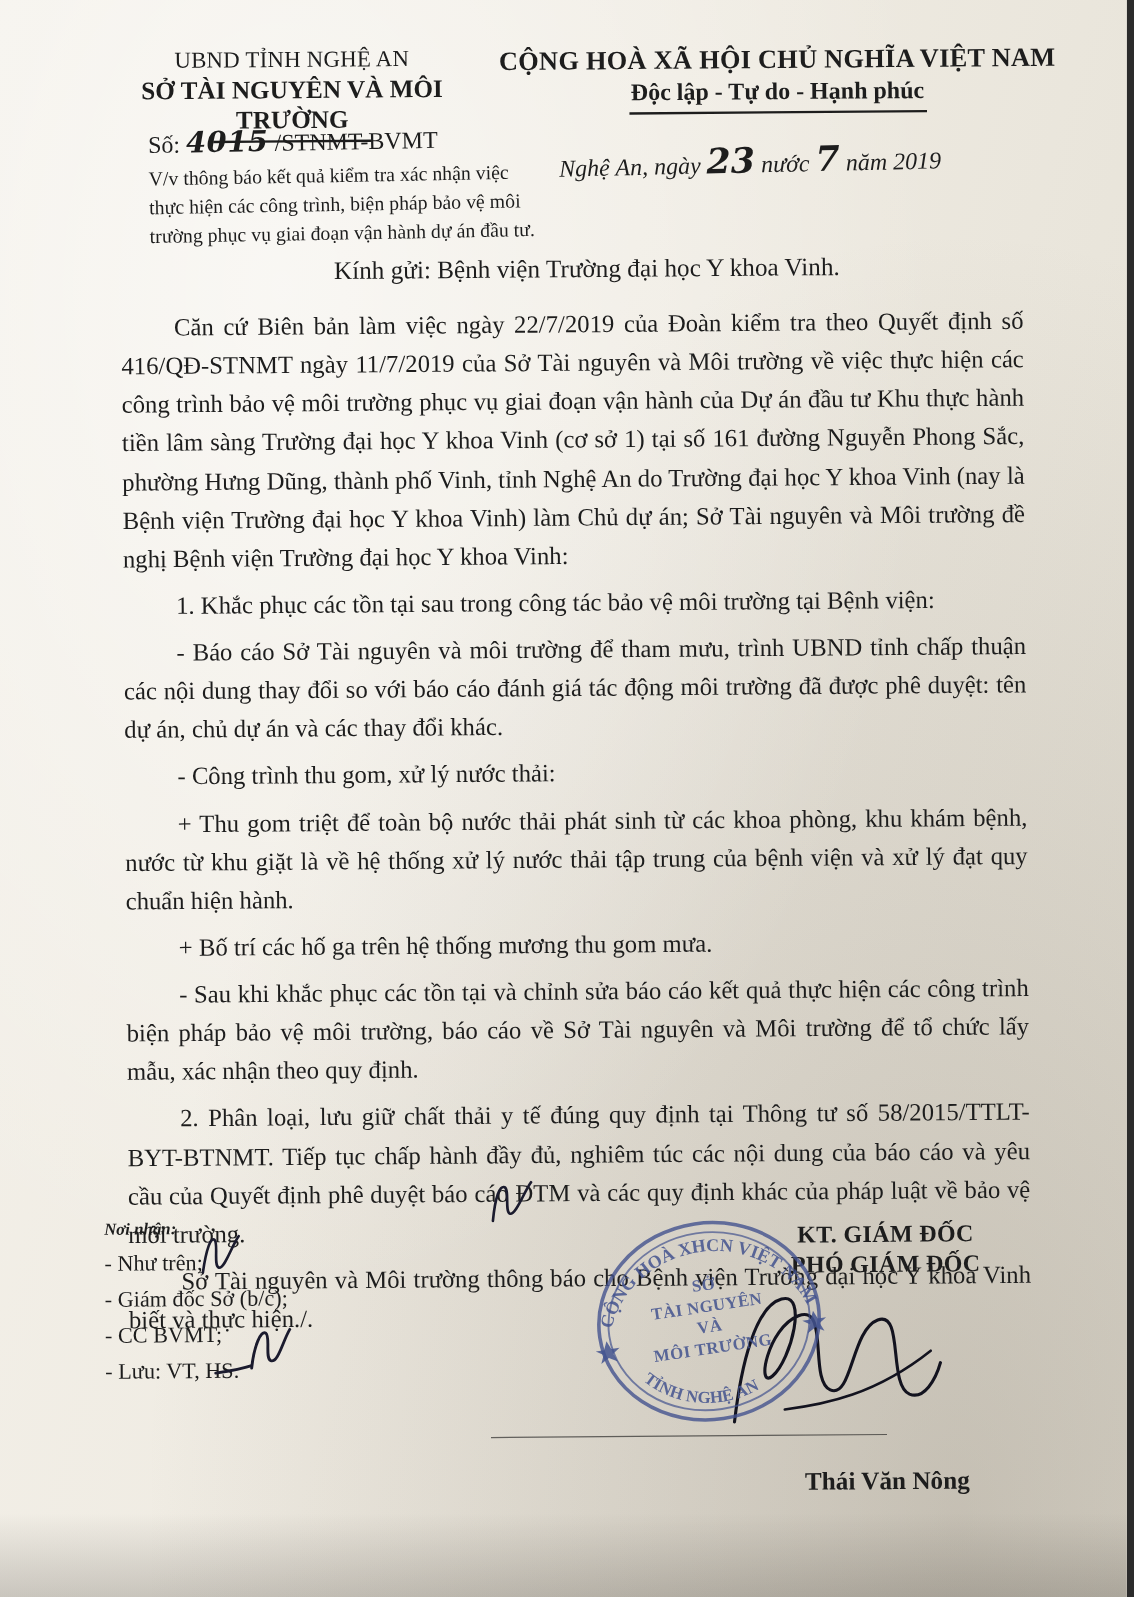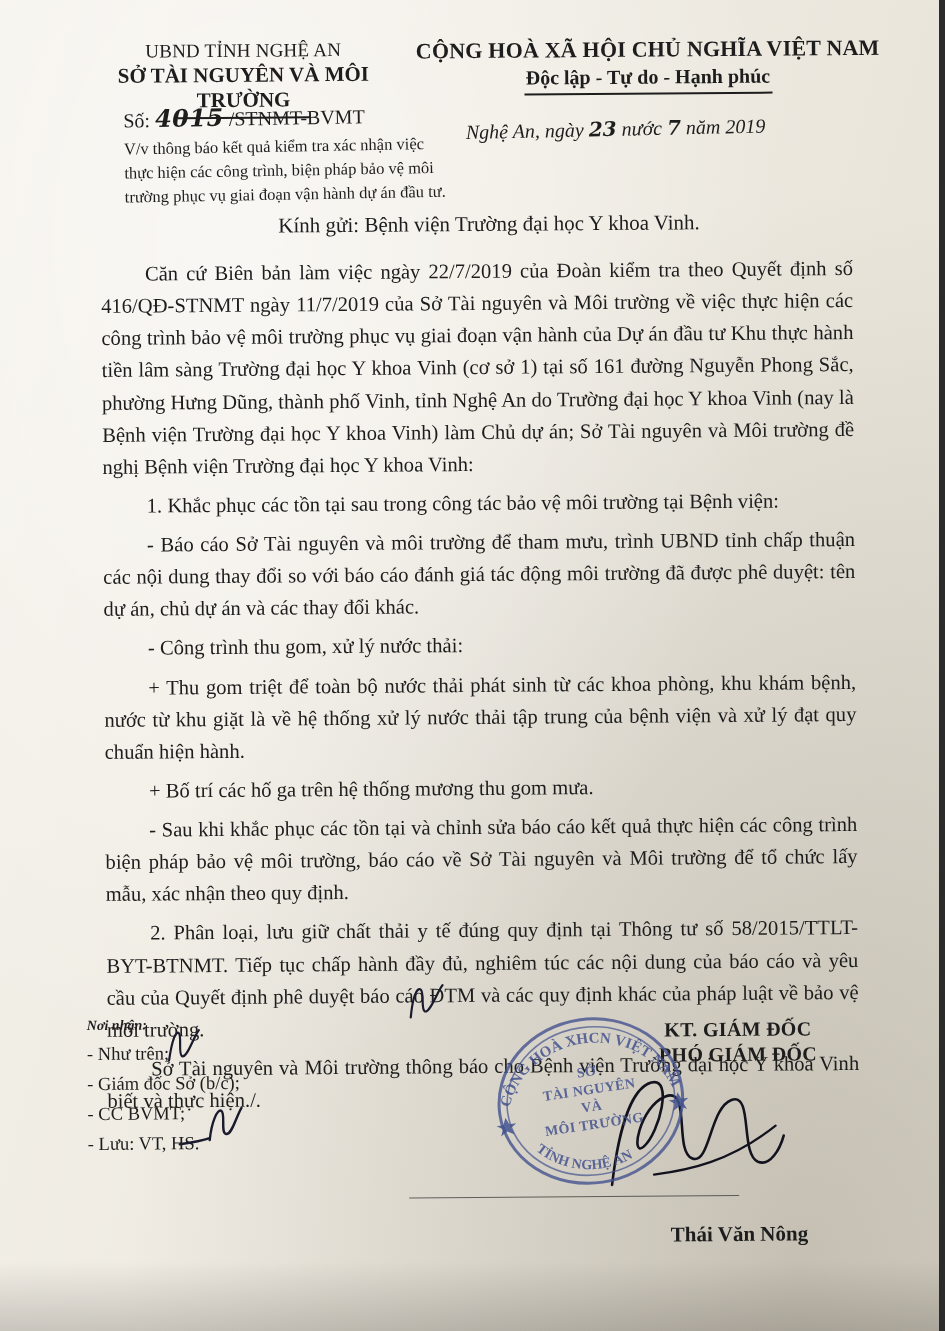--- a/index.html
+++ b/index.html
@@ -135,21 +135,21 @@
     left: 470px;
     font-style: italic;
     font-size: 20px;
     white-space: nowrap;
     transform: rotate(-0.8deg);
   }
   .dhand {
     font-family: "DejaVu Serif", serif;
     font-style: italic;
     font-weight: bold;
-    font-size: 20px;
+    font-size: 29px;
   }
 
   
   .recipient {
     position: absolute;
     top: 212px;
     left: 0;
     width: 945px;
     text-align: center;
     font-size: 21px;

